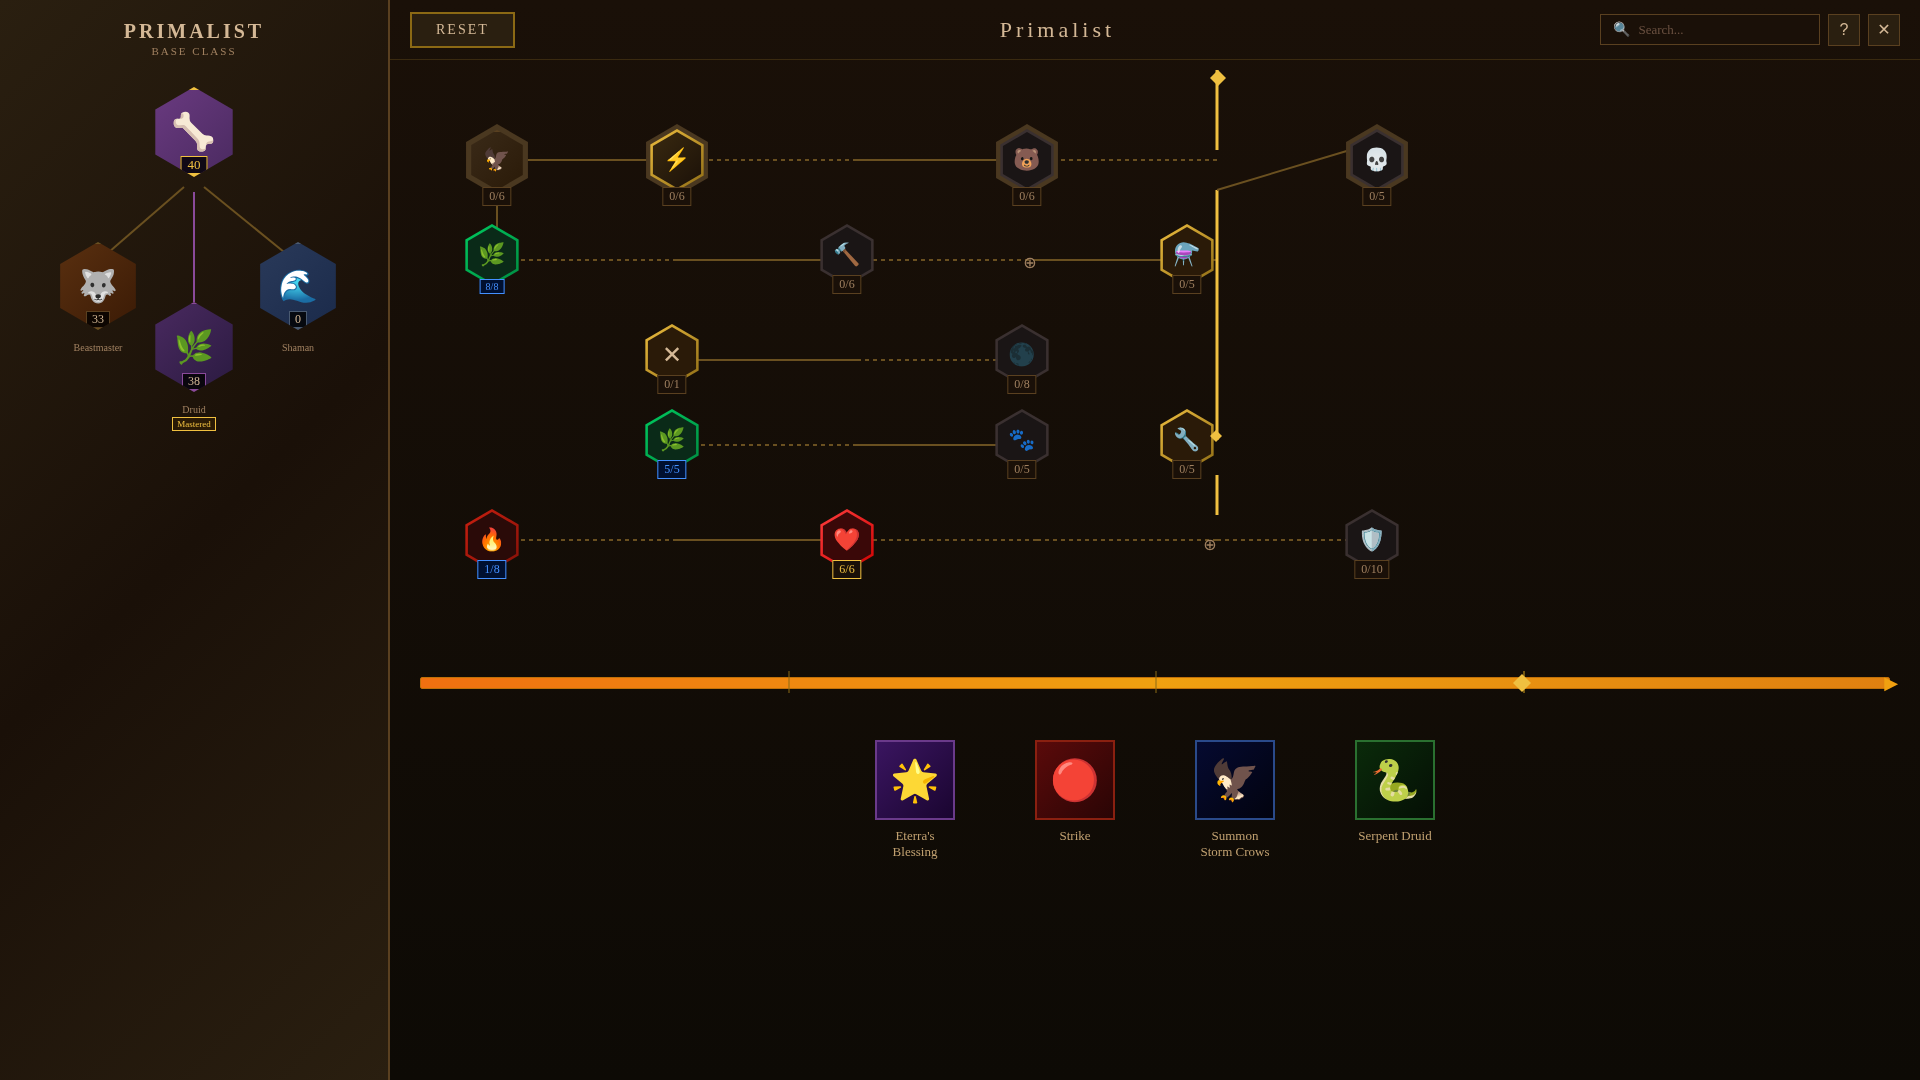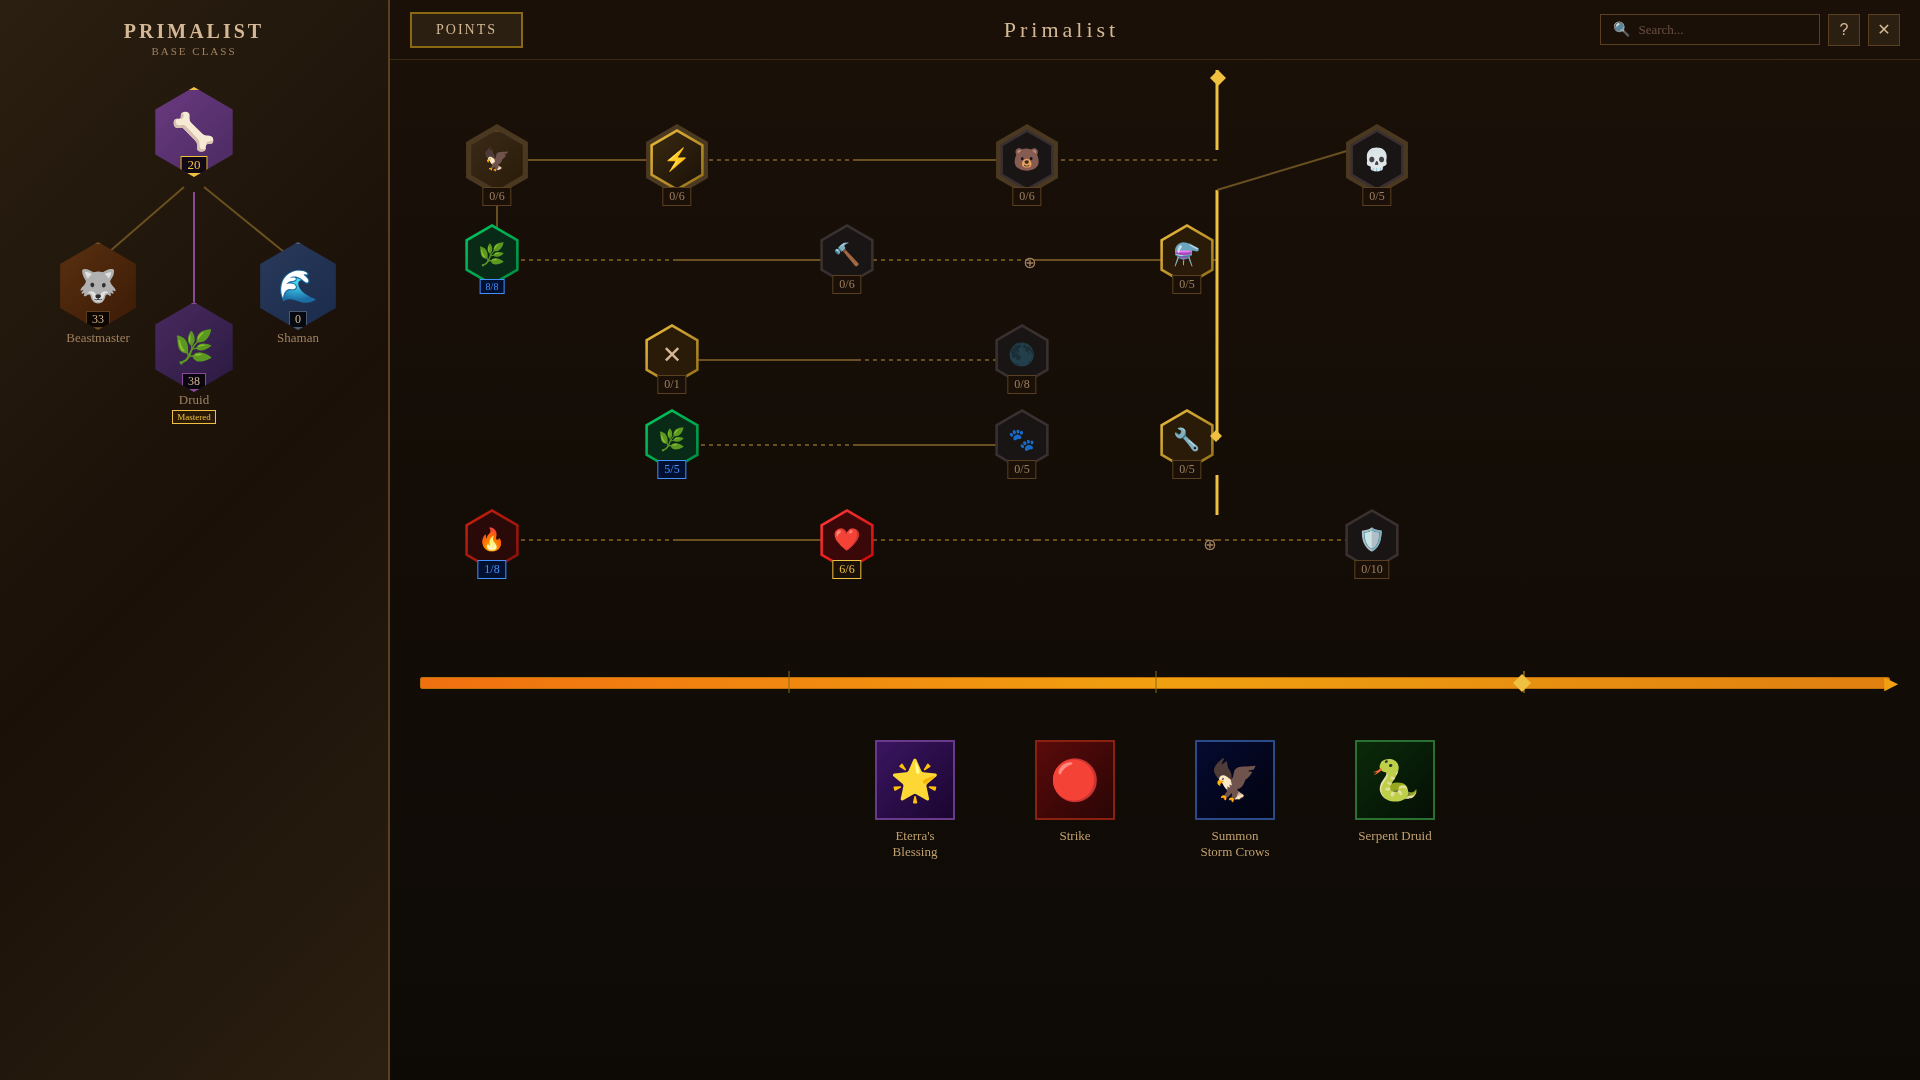--- a/index.html
+++ b/index.html
@@ -308,22 +308,22 @@
     .lhs-shaman {
       background: linear-gradient(135deg, #2a3a5a, #1a2a4a);
       border: 2px solid #4a5a70;
     }
     .lhs-druid {
       background: linear-gradient(135deg, #4a2a60, #2a1a40);
       border: 2px solid #8a4a9a;
     }
 
     .left-badge {
-      margin-top: 0;
-      font-size: 13px;
+      margin-top: 12px;
+      font-size: 10px;
       color: #a08060;
       text-align: left;
     }
 
     .mastered-badge {
       font-size: 9px;
       color: #f0c040;
       background: #2a1a05;
       border: 1px solid #f0c040;
       padding: 1px 4px;
@@ -344,21 +344,21 @@
       <line x1="170" y1="110" x2="95" y2="175" stroke="#6a5020" stroke-width="2"></line>
 
       <line x1="190" y1="110" x2="270" y2="175" stroke="#6a5020" stroke-width="2"></line>
 
       <line x1="180" y1="115" x2="180" y2="225" stroke="#8a4a9a" stroke-width="2"></line>
     </svg>
 
     <div class="left-hex" style="top:10px;left:135px;z-index:1;">
       <div class="left-hex-shape lhs-primalist" style="width:90px;height:90px;clip-path:polygon(50% 0%, 93% 25%, 93% 75%, 50% 100%, 7% 75%, 7% 25%);background:linear-gradient(135deg,#6a3a80,#4a2a60);position:relative;display:flex;align-items:center;justify-content:center;">
         <span style="font-size:36px;filter:grayscale(0.3);">🦴</span>
-        <div style="position:absolute;bottom:0;left:50%;transform:translateX(-50%);background:rgba(0,0,0,0.8);border:1px solid #f0c040;padding:0 6px;font-size:13px;color:#f0c040;z-index:5;">20</div>
+        <div style="position:absolute;bottom:0;left:50%;transform:translateX(-50%);background:rgba(0,0,0,0.8);border:1px solid #f0c040;padding:0 6px;font-size:13px;color:#f0c040;z-index:5;">40</div>
       </div>
     </div>
 
     <div class="left-hex" style="top:165px;left:40px;z-index:1;">
       <div class="left-hex-shape lhs-beastmaster" style="width:88px;height:88px;clip-path:polygon(50% 0%, 93% 25%, 93% 75%, 50% 100%, 7% 75%, 7% 25%);background:linear-gradient(135deg,#5a3010,#3a1a05);position:relative;display:flex;align-items:center;justify-content:center;">
         <span style="font-size:32px;">🐺</span>
         <div style="position:absolute;bottom:0;left:50%;transform:translateX(-50%);background:rgba(0,0,0,0.8);border:1px solid #5a4020;padding:0 5px;font-size:12px;color:#d4b896;z-index:5;">33</div>
       </div>
       <div class="left-badge">Beastmaster</div>
     </div>
@@ -379,21 +379,21 @@
       <div class="left-badge">Druid</div>
       <div class="mastered-badge">Mastered</div>
     </div>
   </div>
 
 </div>
 
 <div id="main-panel">
 
   <div id="header">
-    <button class="reset-btn">POINTS</button>
+    <button class="reset-btn">RESET</button>
     <div class="header-title">Primalist</div>
     <div class="header-right">
       <div class="search-box">
         <span style="color:#6a5040;font-size:14px;">🔍</span>
         <input type="text" placeholder="Search..." style="">
       </div>
       <button class="help-btn">?</button>
       <button class="close-btn">✕</button>
     </div>
   </div>

